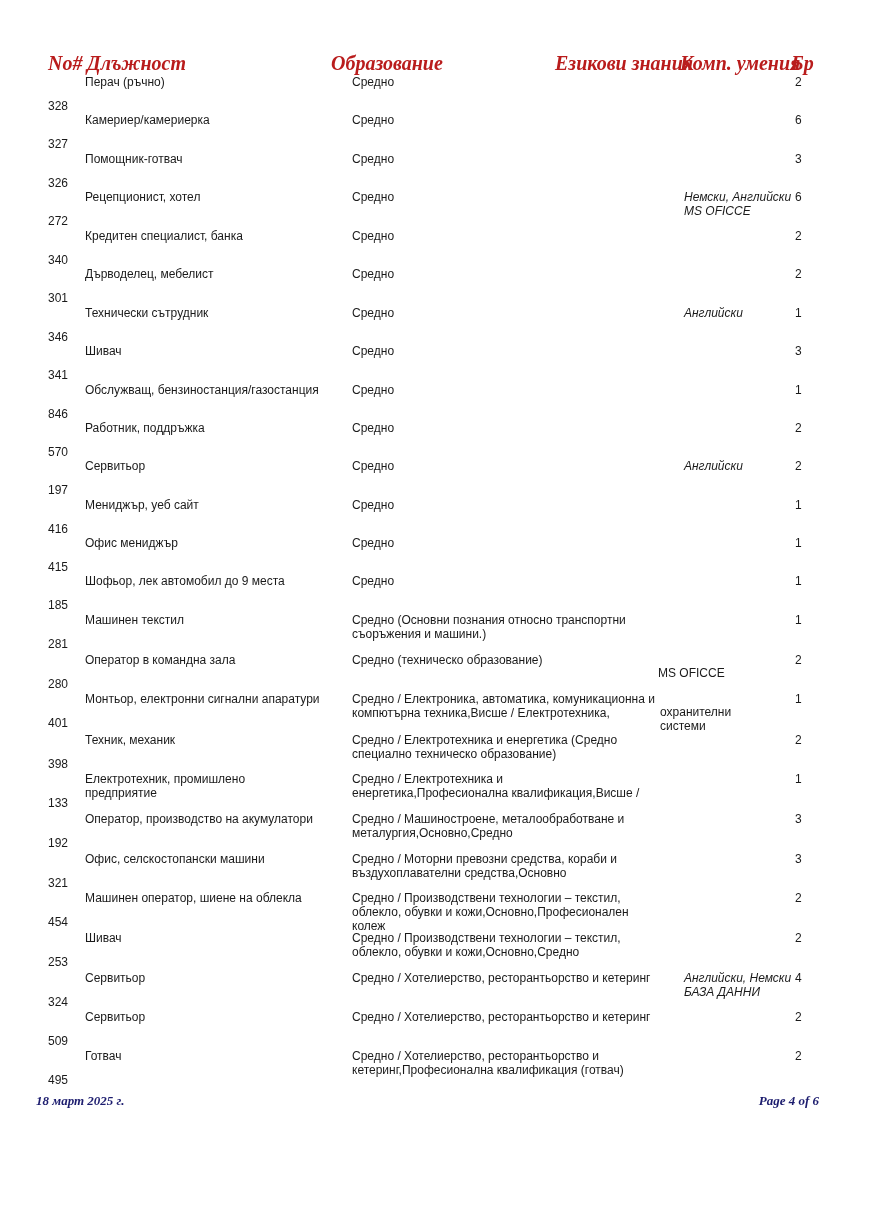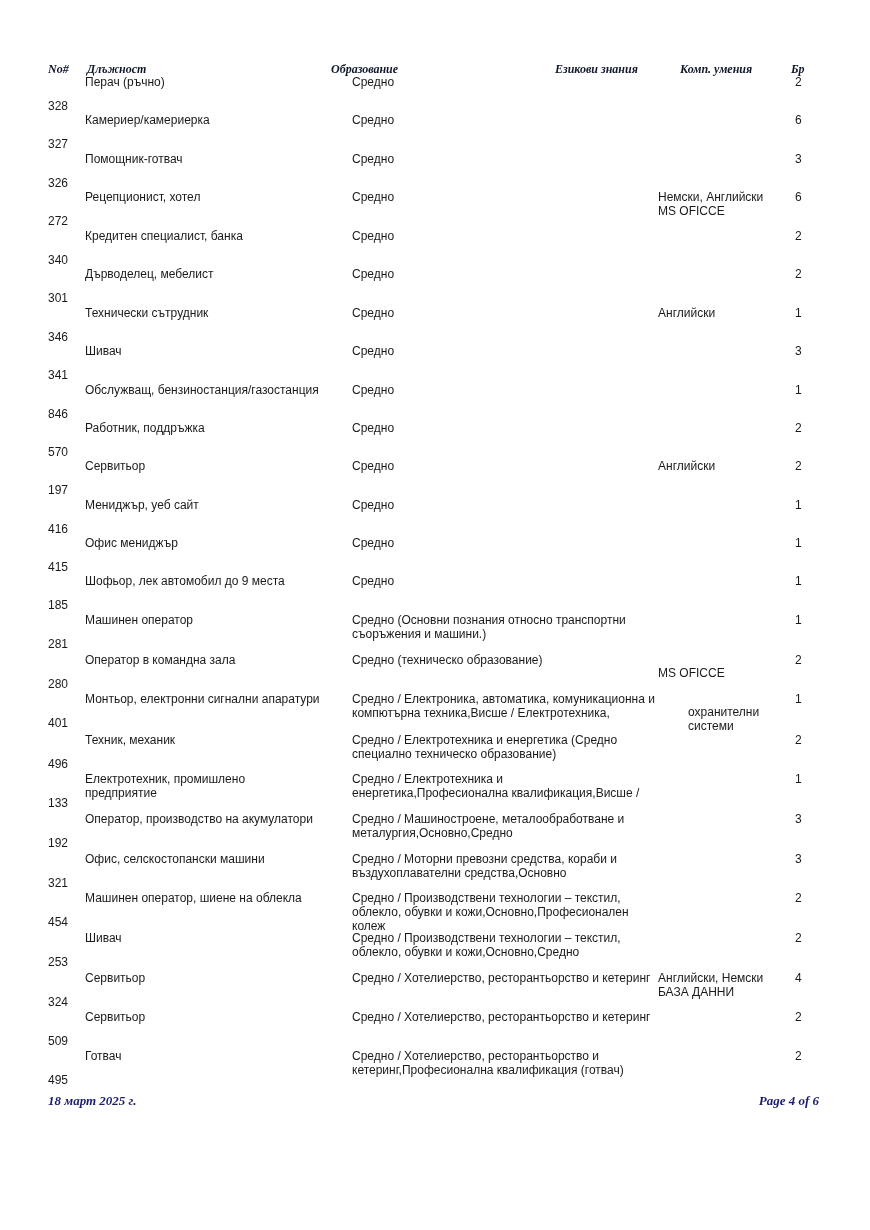--- a/index.html
+++ b/index.html
@@ -1,25 +1,25 @@
 <!DOCTYPE html>
 <html><head>
   <meta charset="utf-8">
   <style>
     html, body { margin: 0; padding: 0; background: #ffffff; }
     body { width: 870px; height: 1230px; position: relative; overflow: hidden;
            font-family: "Liberation Sans", sans-serif; color: #1a1a1a; }
-    .hdr { position: absolute; top: 62px; font-family: "Liberation Serif", serif;
-           font-style: italic; font-weight: bold; font-size: 12px; color: #0f172a; white-space: nowrap; }
+    .hdr { position: absolute; top: 52px; font-family: "Liberation Serif", serif;
+           font-style: italic; font-weight: bold; font-size: 20px; color: #b91c1c; white-space: nowrap; }
     .row { position: absolute; left: 0; width: 870px; font-size: 12px; line-height: 14px; }
     .row span { position: absolute; top: 0; white-space: pre-line; }
     .c-no { left: 48px; margin-top: 24px; }
     .c-pos { left: 85px; width: 240px; }
     .c-edu { left: 331px; width: 310px; margin-left: 21px; }
-    .c-lang { left: 658px; width: 130px; }
+    .c-lang { left: 684px; width: 130px; font-style: italic; }
     .c-cnt { left: 795px; }
     .float { position: absolute; font-size: 12px; line-height: 14px; white-space: pre-line; }
     .foot { position: absolute; top: 1093px; font-family: "Liberation Serif", serif;
             font-style: italic; font-weight: bold; font-size: 13px; color: #1c1c6e; }
   </style>
 </head>
 <body>
 
 <div>
   <div class="hdr" style="left:48px">No#</div>
@@ -125,21 +125,21 @@
     </div>
     <div class="row" style="top: 574px;">
       <span class="c-no">185</span>
       <span class="c-pos">Шофьор, лек автомобил до 9 места</span>
       <span class="c-edu">Средно</span>
       <span class="c-lang"></span>
       <span class="c-cnt">1</span>
     </div>
     <div class="row" style="top: 613px;">
       <span class="c-no">281</span>
-      <span class="c-pos">Машинен оператор</span>
+      <span class="c-pos">Машинен текстил</span>
       <span class="c-edu">Средно (Основни познания относно транспортни
 съоръжения и машини.)</span>
       <span class="c-lang"></span>
       <span class="c-cnt">1</span>
     </div>
     <div class="row" style="top: 653px;">
       <span class="c-no">280</span>
       <span class="c-pos">Оператор в командна зала</span>
       <span class="c-edu">Средно (техническо образование)</span>
       <span class="c-lang"></span>
@@ -147,21 +147,21 @@
     </div>
     <div class="row" style="top: 692px;">
       <span class="c-no">401</span>
       <span class="c-pos">Монтьор, електронни сигнални апаратури</span>
       <span class="c-edu">Средно / Електроника, автоматика, комуникационна и
  компютърна техника,Висше / Електротехника,</span>
       <span class="c-lang"></span>
       <span class="c-cnt">1</span>
     </div>
     <div class="row" style="top: 733px;">
-      <span class="c-no">496</span>
+      <span class="c-no">398</span>
       <span class="c-pos">Техник, механик</span>
       <span class="c-edu">Средно / Електротехника и енергетика (Средно
 специално техническо образование)</span>
       <span class="c-lang"></span>
       <span class="c-cnt">2</span>
     </div>
     <div class="row" style="top: 772px;">
       <span class="c-no">133</span>
       <span class="c-pos">Електротехник, промишлено
 предприятие</span>
@@ -221,17 +221,17 @@
       <span class="c-no">495</span>
       <span class="c-pos">Готвач</span>
       <span class="c-edu">Средно / Хотелиерство, ресторантьорство и
 кетеринг,Професионална квалификация (готвач)</span>
       <span class="c-lang"></span>
       <span class="c-cnt">2</span>
     </div>
   </div>
 
 <div class="float" style="left:658px; top:666px">MS OFICCE</div>
-<div class="float" style="left:688px; top:705px">охранителни
+<div class="float" style="left:660px; top:705px">охранителни
 системи</div>
 
-<div class="foot" style="left:48px">18 март 2025 г.</div>
+<div class="foot" style="left:36px">18 март 2025 г.</div>
 <div class="foot" style="right:51px">Page 4 of 6</div>
 
 </body></html>

